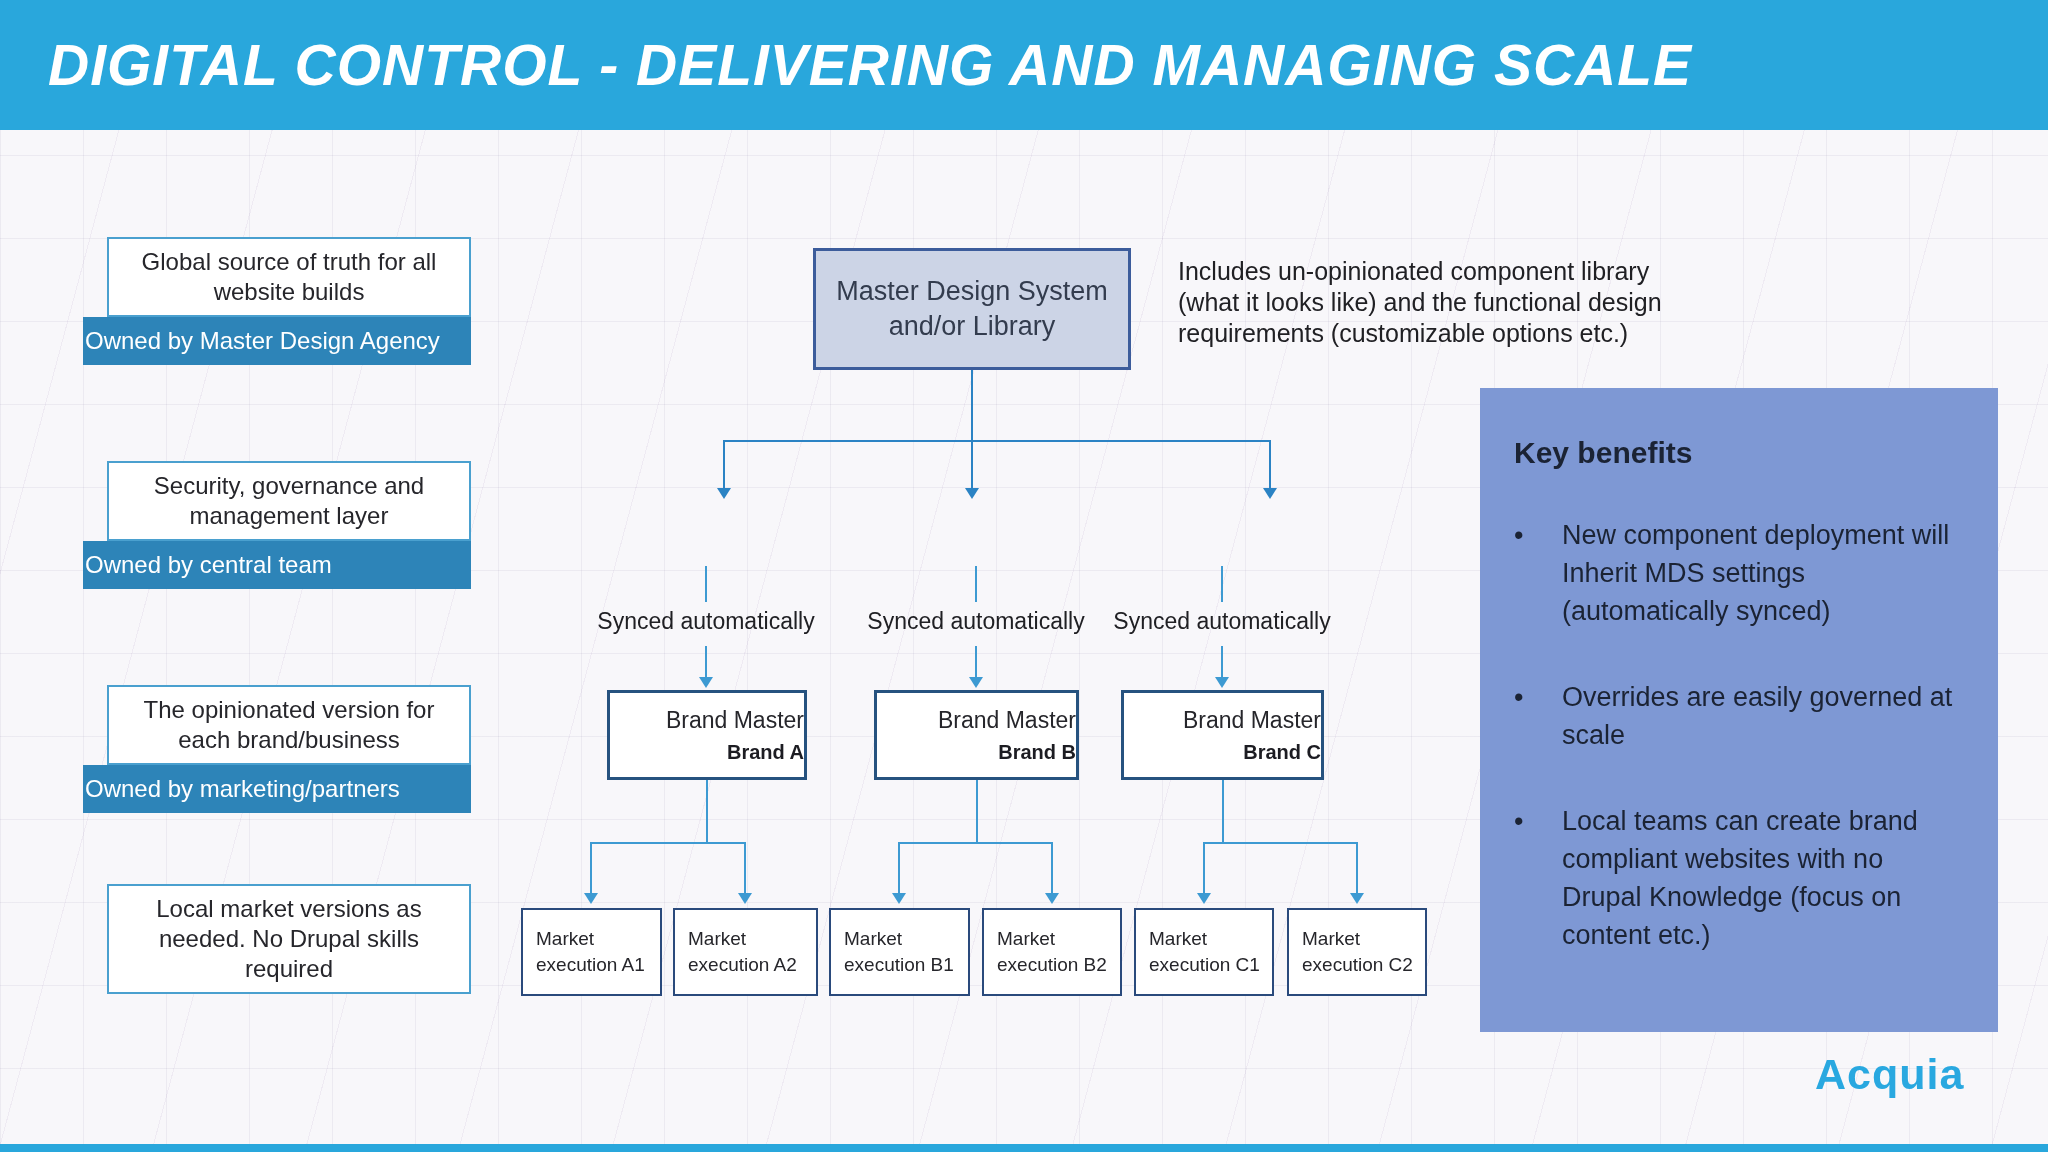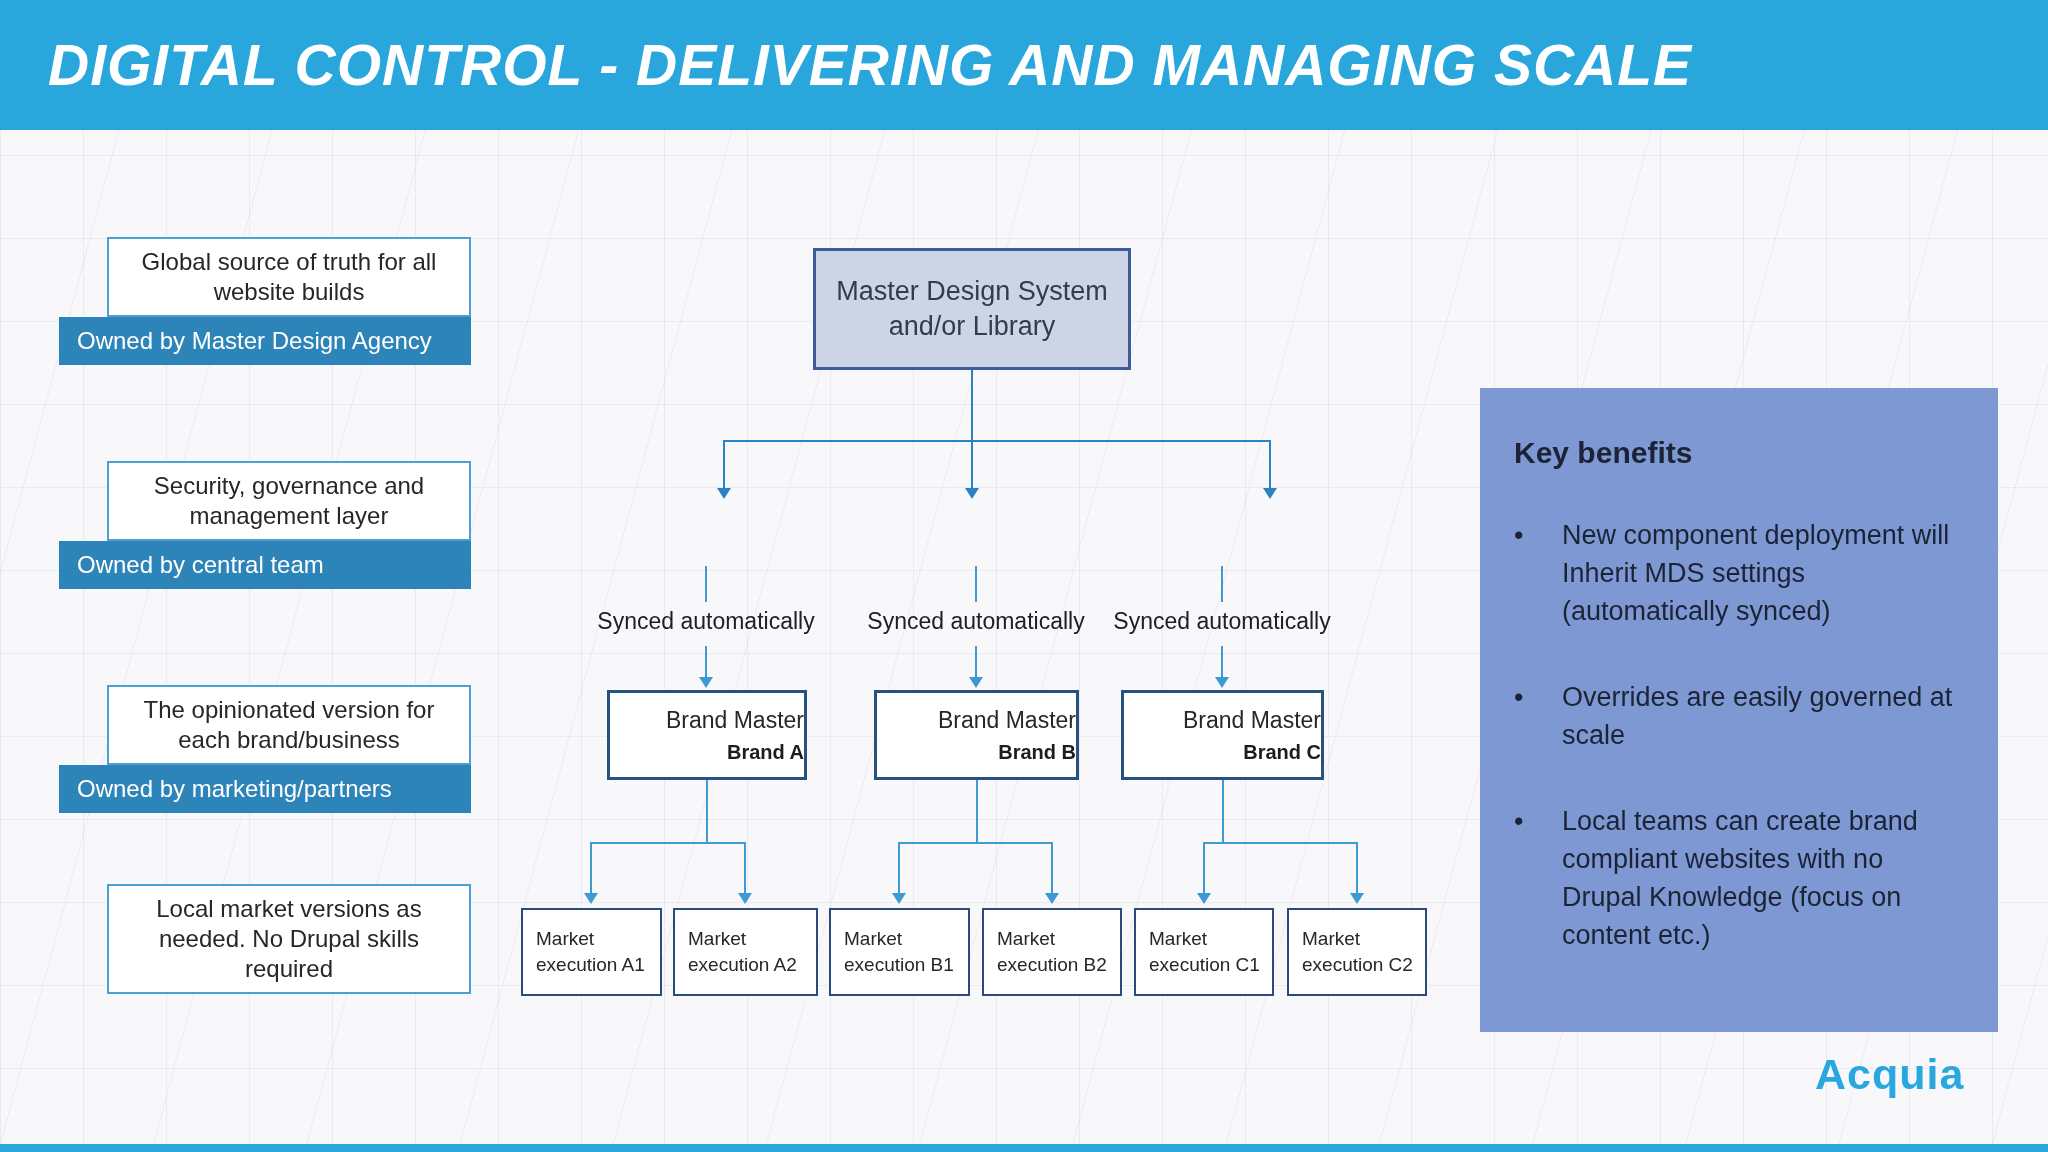--- a/index.html
+++ b/index.html
@@ -12,21 +12,21 @@
       repeating-linear-gradient(0deg, rgba(130,120,160,0.10) 0 1px, transparent 1px 83px),
       repeating-linear-gradient(105deg, rgba(190,170,205,0.16) 0 1px, transparent 1px 148px);
   }
   
   .header{position:absolute;left:0;top:0;width:2048px;height:130px;background:#29a7dc;display:flex;align-items:center;text-align:center;}
   .header .title{color:#fff;font-size:57px;font-weight:700;font-style:italic;letter-spacing:1px;padding-left:48px;white-space:nowrap;}
   .bottombar{position:absolute;left:0;bottom:0;width:2048px;height:8px;background:#29a7dc;}
   
   .card{position:absolute;left:59px;width:412px;}
   .card .cap{box-sizing:border-box;border:2px solid #4aa0cf;background:#fff;min-height:78px;display:flex;align-items:center;justify-content:center;text-align:center;font-size:24px;line-height:30px;padding:8px 20px;color:#26262b;margin-left:48px;}
-  .card .band{box-sizing:border-box;background:#2d84b8;color:#fff;height:48px;display:flex;align-items:center;font-size:24px;padding:0 18px;}
+  .card .band{box-sizing:border-box;background:#2d84b8;color:#fff;height:48px;display:flex;align-items:center;font-size:24px;padding:0 2px;margin-left:24px;}
   
   .mds-box{position:absolute;left:813px;top:248px;width:318px;height:122px;box-sizing:border-box;background:#ccd4e6;border:3px solid #3c5c9b;display:flex;align-items:center;justify-content:center;text-align:center;font-size:27px;line-height:35px;color:#333c4e;padding:0 14px;}
   .mds-note{position:absolute;left:1178px;top:256px;width:520px;font-size:25px;line-height:31px;color:#202024;}
   .sf-box{position:absolute;left:602px;top:501px;width:725px;height:64px;box-sizing:border-box;background:#fdf2cb;border:3px solid #2d4e80;display:flex;align-items:center;justify-content:center;font-size:25px;color:#202024;white-space:pre-wrap;}
   .sync-label{position:absolute;top:608px;width:280px;text-align:center;font-size:23px;color:#202024;}
   .brand-box{position:absolute;top:690px;height:90px;box-sizing:border-box;background:#fff;border:3px solid #26527f;display:flex;flex-direction:column;align-items:flex-end;justify-content:center;gap:7px;}
   .brand-box .b1{font-size:23px;color:#26262b;}
   .brand-box .b2{font-size:20px;font-weight:700;color:#1c1c22;}
   .market-box{position:absolute;top:908px;height:88px;box-sizing:border-box;background:#fff;border:2px solid #2a4a7c;display:flex;align-items:center;font-size:19px;line-height:26px;color:#26262b;padding-left:13px;padding-right:6px;}
   
@@ -64,20 +64,21 @@
   </div>
   <div class="card" style="top:685px;">
     <div class="cap">The opinionated version for each brand/business</div>
     <div class="band">Owned by marketing/partners</div>
   </div>
   <div class="card" style="top:884px;">
     <div class="cap">Local market versions as needed. No Drupal skills required</div>
   </div>
 
   <div class="mds-box">Master Design System and/or Library</div>
+  <div class="mds-note">Includes un-opinionated component library (what it looks like) and the functional design requirements (customizable options etc.)</div>
 
   <div class="vline c-top" style="left:971px;top:370px;width:2px;height:71px;"></div>
   <div class="hline c-top" style="left:724px;top:440px;width:547px;height:2px;"></div>
   <div class="vline c-top" style="left:723px;top:440px;width:2px;height:49px;"></div>
   <div class="vline c-top" style="left:971px;top:440px;width:2px;height:49px;"></div>
   <div class="vline c-top" style="left:1269px;top:440px;width:2px;height:49px;"></div>
   <div class="arrow c-top" style="left:717px;top:488px;"></div>
   <div class="arrow c-top" style="left:965px;top:488px;"></div>
   <div class="arrow c-top" style="left:1263px;top:488px;"></div>
 

